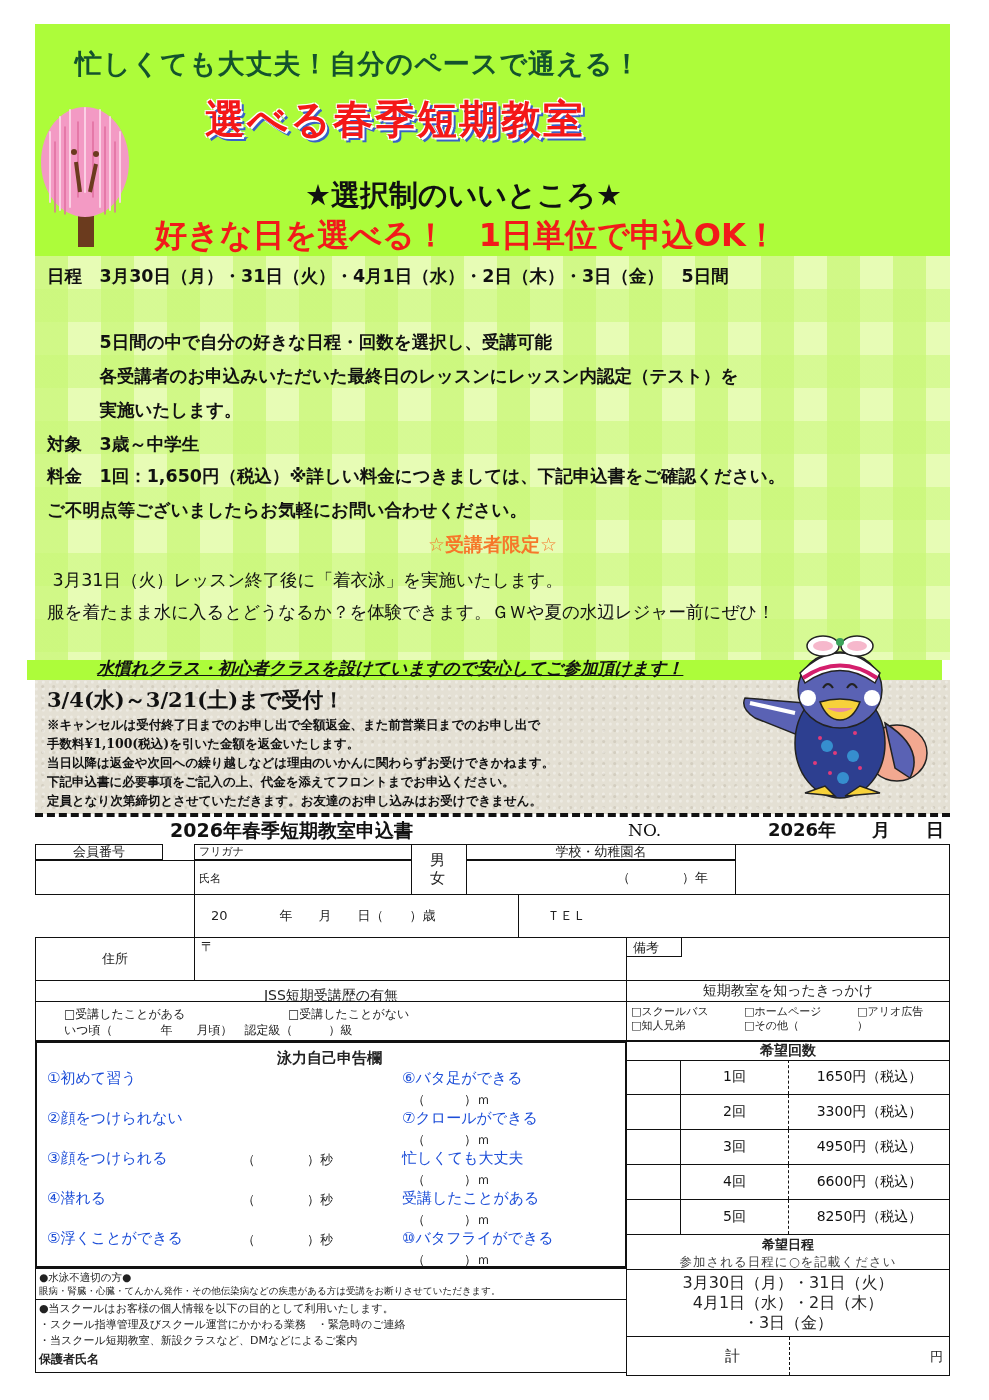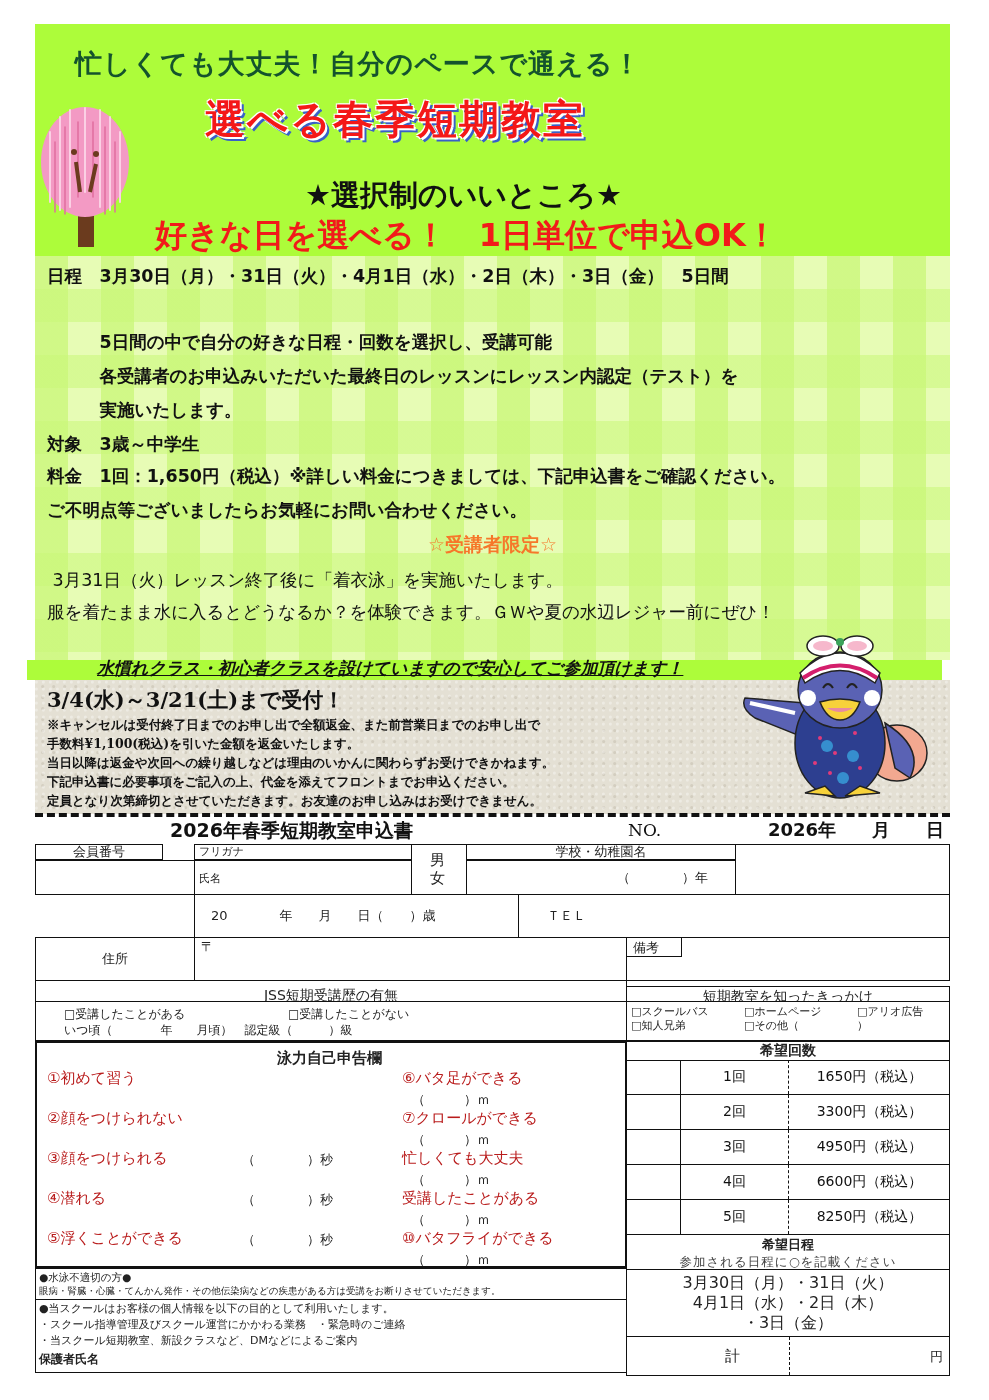--- a/index.html
+++ b/index.html
@@ -86,21 +86,21 @@
   .form-title {
     position: absolute; left: 170px; top: 818px; font-size: 19px; font-weight: bold; color: #111;
   }
   .form-no { position: absolute; left: 628px; top: 820px; font-size: 17px; font-family: "DejaVu Serif", serif; }
   .form-date { position: absolute; left: 768px; top: 818px; font-size: 18px; font-weight: bold; white-space: pre; }
 
   .cell { position: absolute; border: 1.5px solid #111; background: #fff; font-size: 13px; color: #222; }
   .lbl { position: absolute; font-size: 13px; color: #222; white-space: pre; }
   .ctr { display: flex; align-items: center; justify-content: center; }
 
-  .swim-item { position: absolute; font-size: 15px; color: #b91c1c; white-space: pre; }
+  .swim-item { position: absolute; font-size: 15px; color: #1d4ed8; white-space: pre; }
   .swim-unit { position: absolute; font-size: 13px; color: #222; white-space: pre; }
 
   .price-row { position: absolute; left: 627px; width: 323px; height: 35px; border-bottom: 1.5px solid #111; }
   .price-row .c1 { position: absolute; left: 0; top: 0; width: 54px; height: 100%; border-right: 1.5px solid #111; }
   .price-row .c2 { position: absolute; left: 54px; top: 0; width: 108px; height: 100%; border-right: 1.5px dashed #111; display:flex; align-items:center; justify-content:center; font-size:14px; }
   .price-row .c3 { position: absolute; left: 162px; top: 0; width: 161px; height: 100%; display:flex; align-items:center; justify-content:center; font-size:14px; }
 </style>
 </head>
 <body>
 
@@ -246,21 +246,21 @@
 </div>
 
 <div class="cell ctr" style="left:35px; top:980px; width:592px; height:31px; font-size:14px;">
     <span>JSS短期受講歴の有無</span>
   </div>
 <div class="cell" style="left:35px; top:1001px; width:592px; height:40px;">
   <span class="lbl" style="left:28px; top:4px; font-size:12px;">□受講したことがある</span>
   <span class="lbl" style="left:252px; top:4px; font-size:12px;">□受講したことがない</span>
   <span class="lbl" style="left:28px; top:20px; font-size:12px;">いつ頃（　　　　年　　月頃）　認定級（　　　）級</span>
 </div>
-<div class="cell ctr" style="left:626px; top:980px; width:324px; height:22px; font-size:14px;margin-top:6px;">
+<div class="cell ctr" style="left:626px; top:980px; width:324px; height:22px; font-size:14px;">
     <span>短期教室を知ったきっかけ</span>
   </div>
 <div class="cell" style="left:626px; top:1001px; width:324px; height:40px;">
   <span class="lbl" style="left:4px; top:2px; font-size:11px;">□スクールバス</span>
   <span class="lbl" style="left:117px; top:2px; font-size:11px;">□ホームページ</span>
   <span class="lbl" style="left:230px; top:2px; font-size:11px;">□アリオ広告</span>
   <span class="lbl" style="left:4px; top:16px; font-size:11px;">□知人兄弟</span>
   <span class="lbl" style="left:117px; top:16px; font-size:11px;">□その他（</span>
   <span class="lbl" style="left:230px; top:16px; font-size:11px;">）</span>
 </div>

